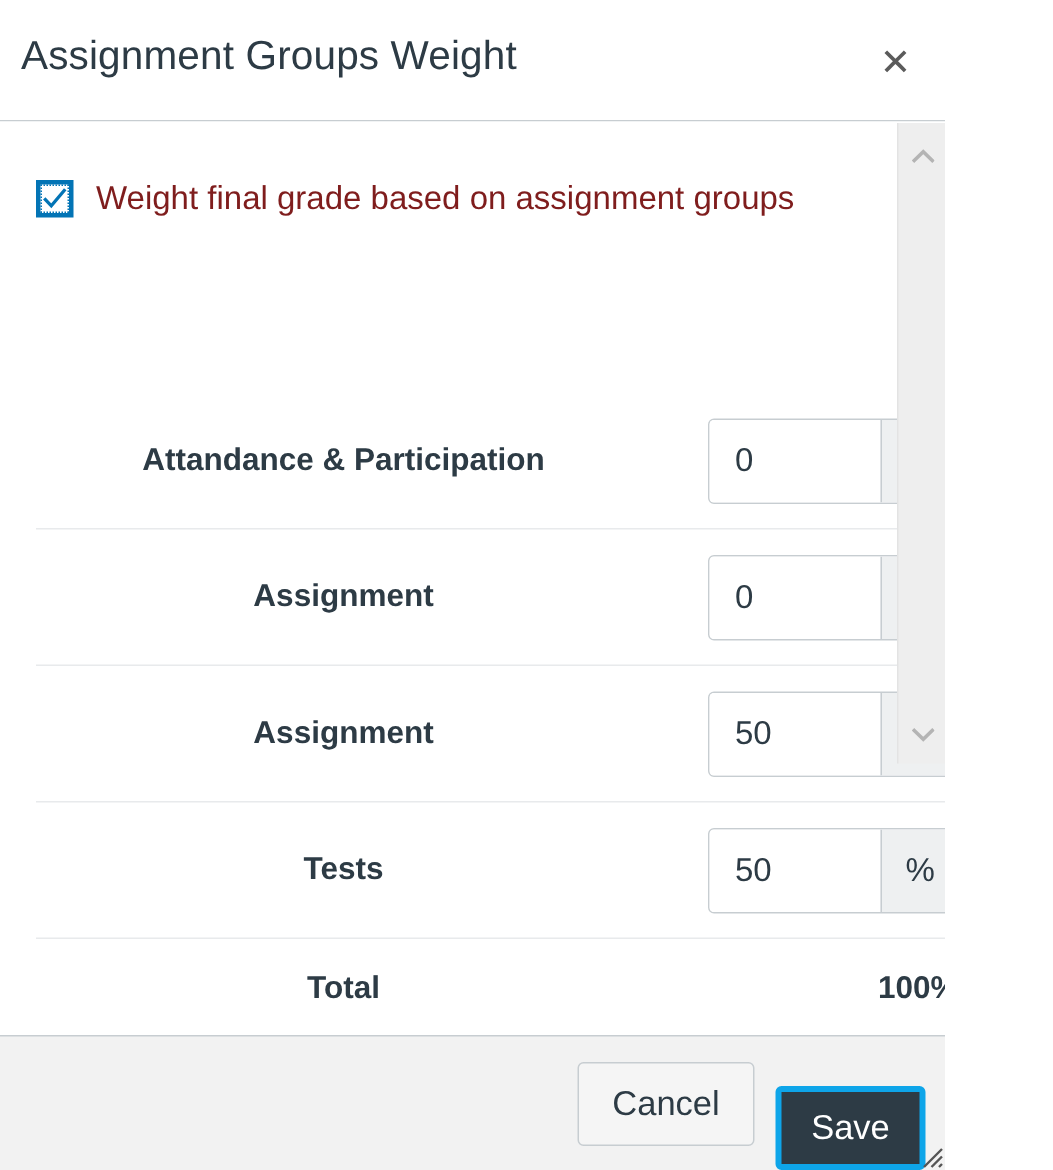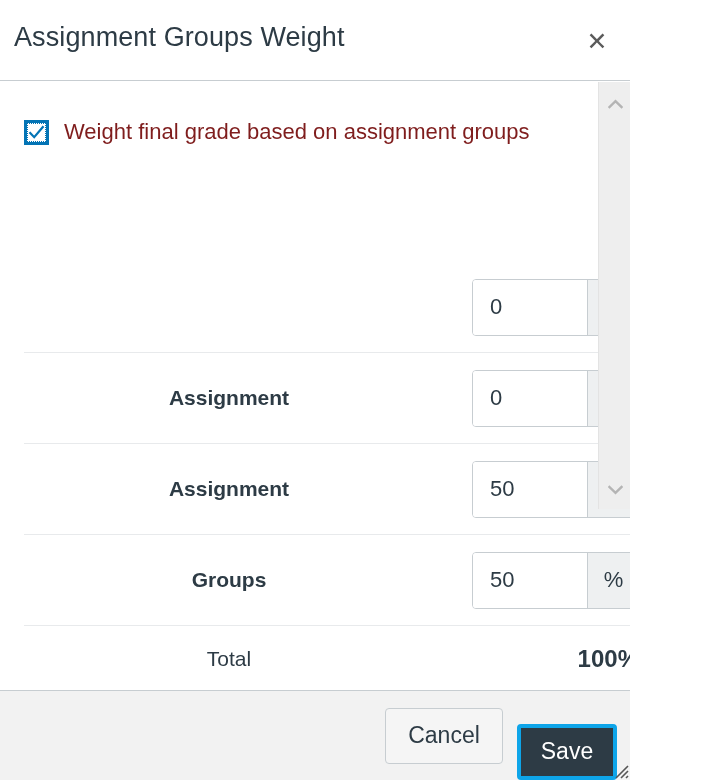--- a/index.html
+++ b/index.html
@@ -184,26 +184,26 @@
     font-size: 22px;
     color: #2d3b45;
   }
 
   .total-row {
     height: 66px;
     border-bottom: none;
   }
   .total-row .weight-label {
     font-size: 21px;
-    font-weight: 400;
+    font-weight: 700;
   }
   .total-value {
     flex: 1 1 auto;
     text-align: right;
-    font-size: 24px;
+    font-size: 21px;
     font-weight: 700;
     color: #2d3b45;
     padding-right: 1px;
   }
 
   
   .scrollbar {
     position: absolute;
     right: 0px;
     top: 1px;
@@ -296,20 +296,21 @@
         <svg width="17" height="17" viewBox="0 0 17 17">
           <path d="M1.5 8.2 L6.2 13.2 L15.5 2.2" fill="none" stroke="#0374b5" stroke-width="2.2"></path>
         </svg>
       </span>
       <span class="weight-toggle-label">Weight final grade based on assignment groups</span>
     </div>
 
     <div class="weights-table">
 
       <div class="weight-row">
+        <div class="weight-label">Attandance &amp; Participation</div>
         <div class="weight-field">
           <div class="input-group">
             <input class="weight-input" type="text" value="0" style="">
             <span class="input-addon">%</span>
           </div>
         </div>
       </div>
 
       <div class="weight-row">
         <div class="weight-label">Assignment</div>
@@ -325,21 +326,21 @@
         <div class="weight-label">Assignment</div>
         <div class="weight-field">
           <div class="input-group">
             <input class="weight-input" type="text" value="50" style="">
             <span class="input-addon">%</span>
           </div>
         </div>
       </div>
 
       <div class="weight-row">
-        <div class="weight-label">Groups</div>
+        <div class="weight-label">Tests</div>
         <div class="weight-field">
           <div class="input-group">
             <input class="weight-input" type="text" value="50" style="">
             <span class="input-addon">%</span>
           </div>
         </div>
       </div>
 
       <div class="weight-row total-row">
         <div class="weight-label">Total</div>

